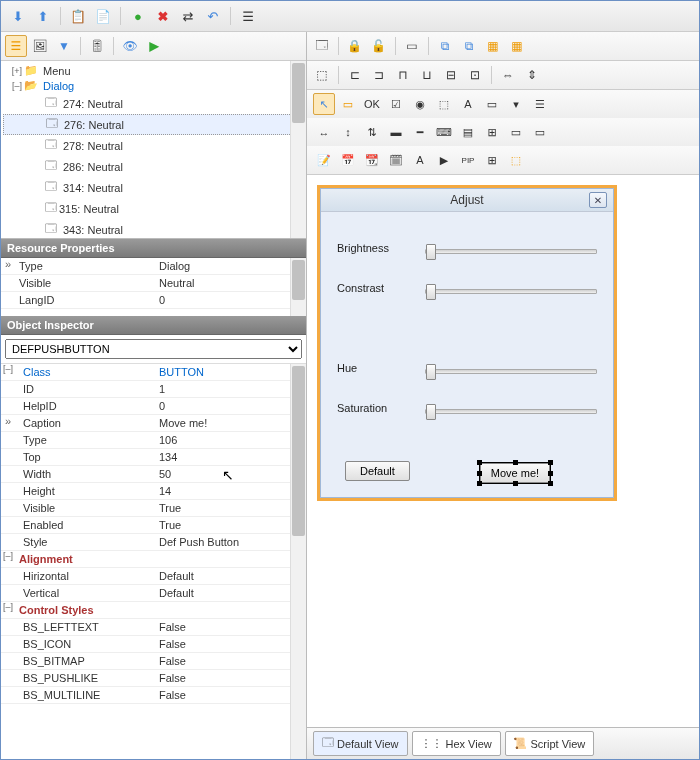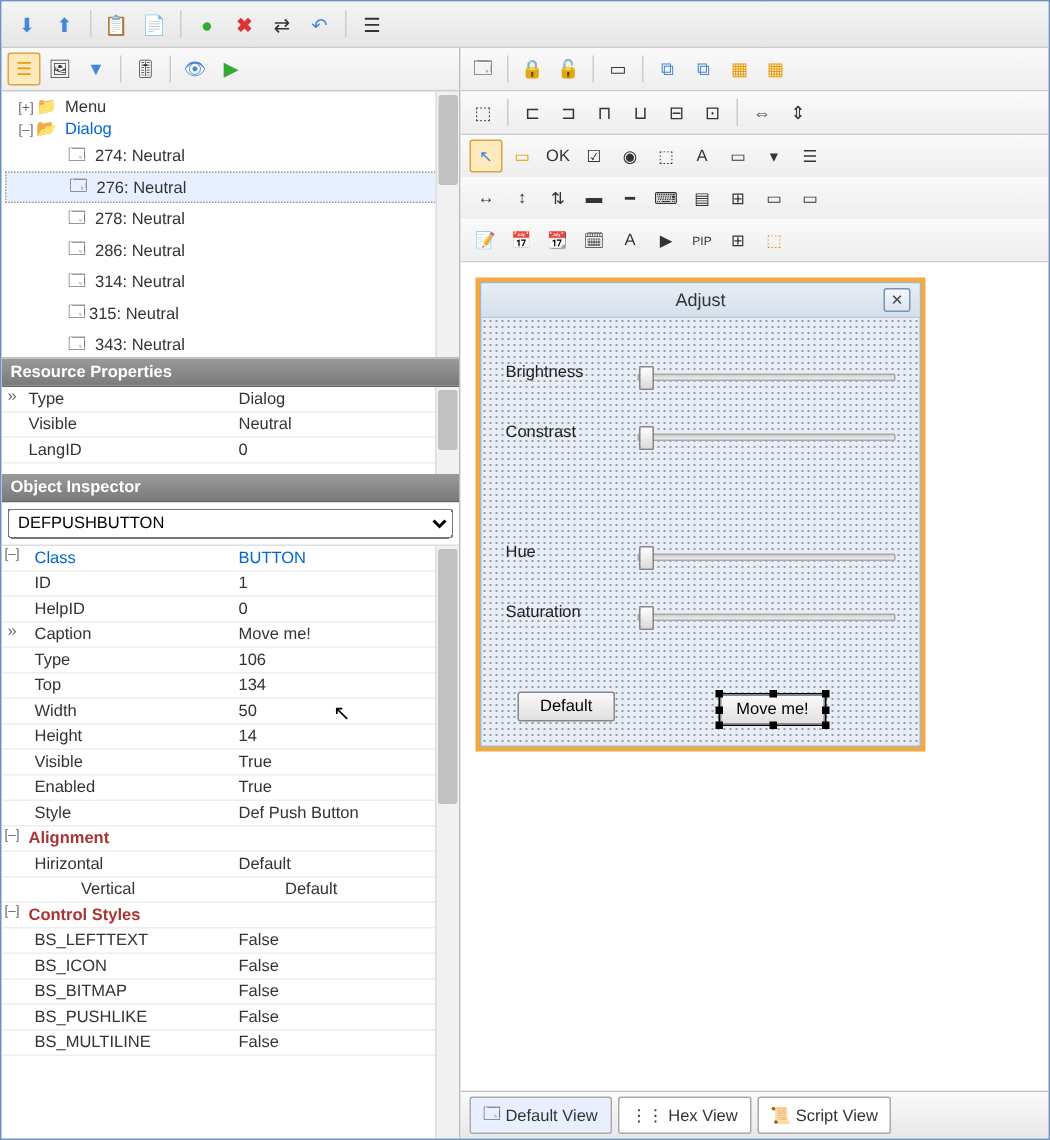--- a/index.html
+++ b/index.html
@@ -253,21 +253,21 @@
               <div class="k" style="">Alignment</div>
               <div class="v"></div>
             </div>
             <div class="row">
               <div class="marker" style="font-size:11px;"></div>
               <div class="k" style="padding-left:8px;">Hirizontal</div>
               <div class="v">Default</div>
             </div>
             <div class="row">
               <div class="marker" style="font-size:11px;"></div>
-              <div class="k" style="padding-left:8px;margin-left:31px;">Vertical</div>
+              <div class="k" style="padding-left:8px;">Vertical</div>
               <div class="v">Default</div>
             </div>
             <div class="row heading">
               <div class="marker" style="font-size:9px;">[–]</div>
               <div class="k" style="">Control Styles</div>
               <div class="v"></div>
             </div>
             <div class="row">
               <div class="marker" style="font-size:11px;"></div>
               <div class="k" style="padding-left:8px;">BS_LEFTTEXT</div>

